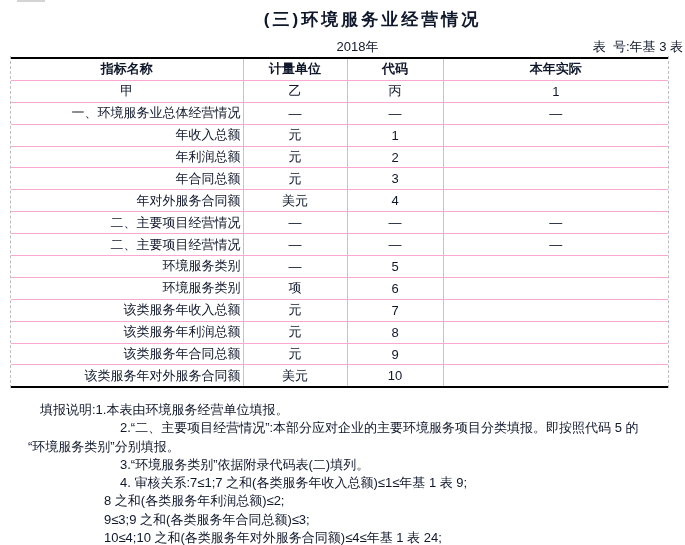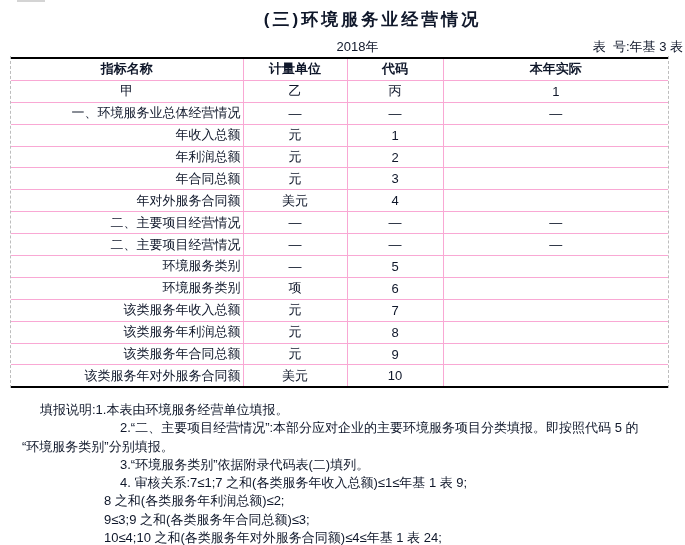--- a/index.html
+++ b/index.html
@@ -41,21 +41,21 @@
   .top-mark {
     position:absolute; left:17px; top:0; width:28px; height:2px; background:#d4d4d4;
   }
   .notes {
     position:absolute; left:10px; top:401px; width:668px;
     font-size:13px; line-height:18.3px;
   }
   .notes .ln { white-space:nowrap; }
   .ind-a { margin-left:30px; }
   .ind-b { margin-left:110px; }
-  .ind-0 { margin-left:12px; }
+  .ind-0 { margin-left:18px; }
   .ind-c { margin-left:94px; }
 </style>
 </head>
 <body>
 
 <div class="page">
 
   <div class="top-mark"></div>
 
   <div class="title">(三)环境服务业经营情况</div>

